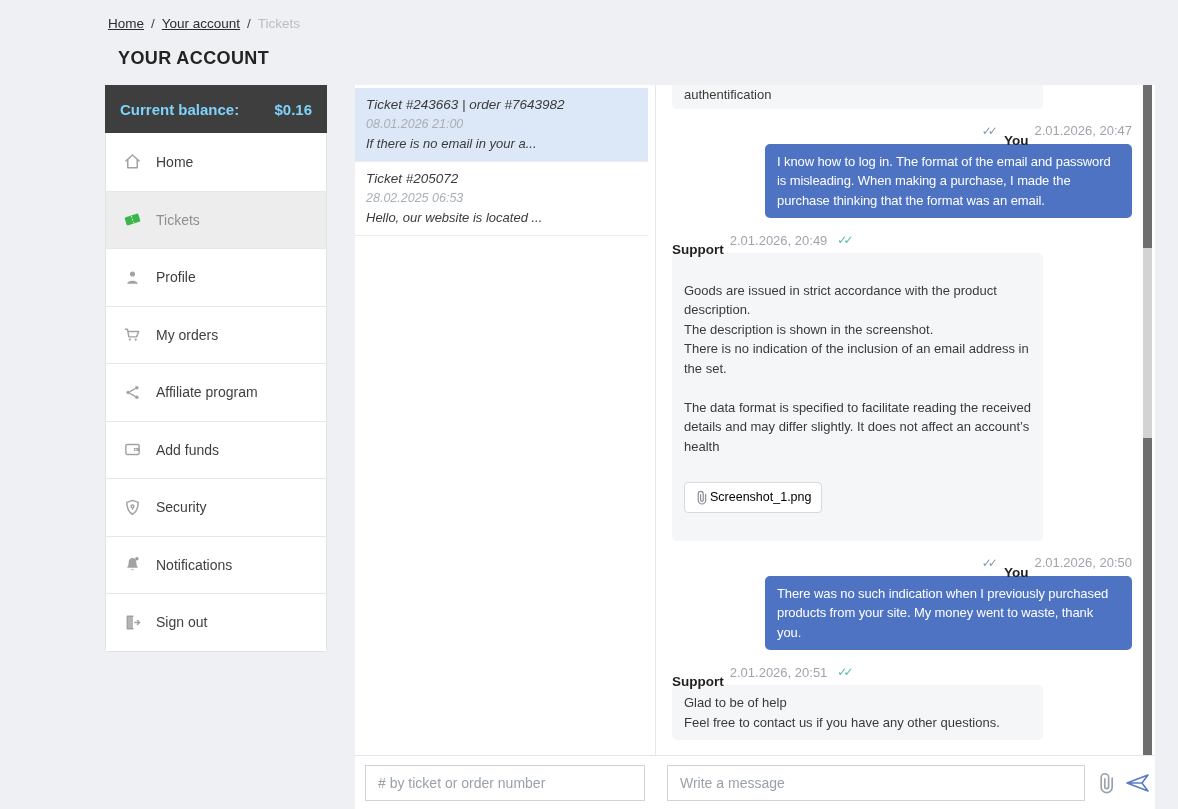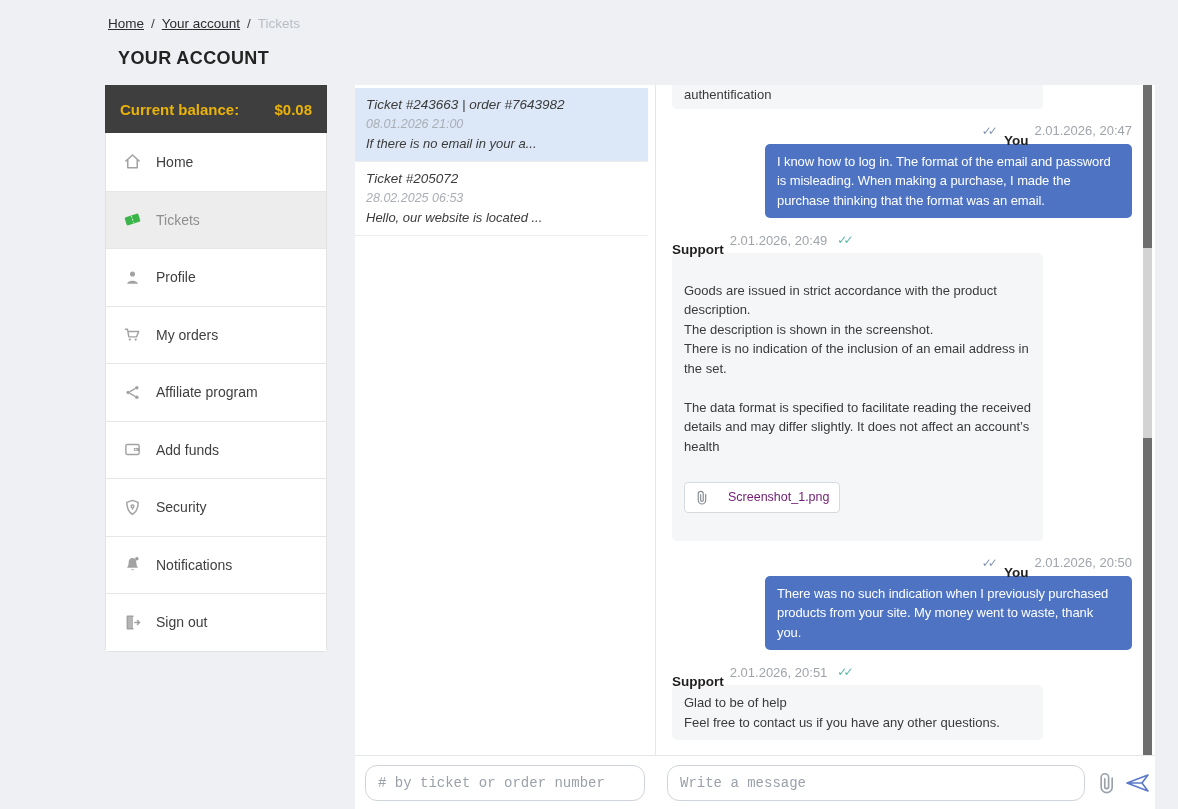--- a/index.html
+++ b/index.html
@@ -9,21 +9,21 @@
 
   
   .breadcrumb { position:absolute; left:108px; top:16px; font-size:13.5px; color:#2c2c2c; }
   .breadcrumb a { color:#2c2c2c; text-decoration:underline; cursor:pointer; }
   .breadcrumb .sep { margin:0 7px; color:#444; }
   .breadcrumb .current { color:#b9bec5; }
   .page-title { position:absolute; left:118px; top:48px; font-size:18px; font-weight:800; letter-spacing:.4px; color:#232323; }
 
   
   .sidebar { position:absolute; left:105px; top:85px; width:222px; }
-  .balance { height:48px; background:#3f3e3e; color:#eab308; display:flex; align-items:center; justify-content:space-between; padding:0 15px; font-size:15px; font-weight:700; }
+  .balance { height:48px; background:#3f3e3e; color:#7dd3fc; display:flex; align-items:center; justify-content:space-between; padding:0 15px; font-size:15px; font-weight:700; }
   .side-list { list-style:none; border:1px solid #e2e2e2; border-top:none; background:#fff; border-radius:0 0 4px 4px; }
   .side-item { height:57.5px; display:flex; align-items:center; padding-left:17px; gap:14px; font-size:14px; color:#3f3f3f; border-top:1px solid #e6e6e6; cursor:pointer; background:#fff; }
   .side-item:first-child { border-top:none; }
   .side-item.active { background:#ededed; color:#8f8f8f; }
   .side-item svg { flex:0 0 19px; }
 
   
   .ticket-panel { position:absolute; left:355px; top:85px; width:300px; height:670px; background:#fff; padding-top:3px; }
   .ticket-item { width:293px; padding:9px 12px 10px 11px; border-bottom:1px solid #ececec; cursor:pointer; background:#fff;font-style:italic; }
   .ticket-item.selected { background:#dce8f7; }
@@ -42,32 +42,32 @@
   .checks { font-size:12px; letter-spacing:-4px; padding-right:4px; }
   .checks.you-check { color:#8196b3; }
   .checks.support-check { color:#53b7a9; padding-left:4px; }
   .hl { background:#3b6fd6; color:#fff; padding:0 3px; }
 
   .bubble { margin-top:3px; font-size:13px; line-height:19.5px; border-radius:5px; padding:8px 12px; white-space:pre-line; overflow:hidden; }
   .bubble.support { width:371px; background:#f4f6f8; color:#3a3a3a; }
   .bubble.you { width:367px; margin-left:auto; background:#4d73c2; color:#fff; letter-spacing:-0.1px; }
   .bubble.partial-top { margin-top:-4px; padding-top:4px; padding-bottom:4px; }
 
-  .attach-chip { display:inline-flex; align-items:center; gap:20px; margin-top:6px; background:#fff; border:1px solid #d6d9de; border-radius:4px; padding:5px 10px; font-size:12.5px; color:#701a75; cursor:pointer; white-space:nowrap; }
+  .attach-chip { display:inline-flex; align-items:center; gap:2px; margin-top:6px; background:#fff; border:1px solid #d6d9de; border-radius:4px; padding:5px 10px; font-size:12.5px; color:#000000; cursor:pointer; white-space:nowrap; }
 
   .watermark { position:absolute; top:630px; right:12px; z-index:6; display:flex; align-items:center; gap:4px; pointer-events:none; }
   .wm-ring { width:24px; height:24px; border:6px solid #cfd6e0; border-right-color:transparent; border-radius:50%; opacity:.85; }
   .wm-text { font-size:36px; font-weight:800; color:#cfd6e0; opacity:.85; letter-spacing:1px; font-family:"DejaVu Sans",sans-serif; }
 
   .scrollbar { position:absolute; top:0; left:487px; width:9px; height:670px; background:#6e6e6e; }
   .scroll-thumb { position:absolute; top:163px; left:0; width:9px; height:190px; background:#d3d3d3; cursor:pointer; }
 
   
   .bottom-bar { position:absolute; left:355px; top:755px; width:800px; height:54px; background:#fff; border-top:1px solid #e4e7ea; }
-  .bottom-bar input { position:absolute; top:9px; height:36px; border:1px solid #cfd4da; border-radius:12px; padding:0 12px; font-size:14px; color:#333; font-family:Liberation Mono, monospace; outline:none; background:#fff; }
+  .bottom-bar input { position:absolute; top:9px; height:36px; border:1px solid #cfd4da; border-radius:0; padding:0 12px; font-size:14px; color:#333; font-family:Liberation Sans, sans-serif; outline:none; background:#fff; }
   .bottom-bar input::placeholder { color:#9aa1a9; }
   .search-input { left:10px; width:280px; }
   .message-input { left:312px; width:418px; }
   .composer-icon { position:absolute; top:14px; width:26px; height:26px; cursor:pointer; display:flex; align-items:center; justify-content:center; }
   .clip-btn { left:738px; }
   .send-btn { left:770px; }
 </style>
 </head>
 <body>
 
@@ -75,21 +75,21 @@
 
   <nav class="breadcrumb">
     <a>Home</a><span class="sep">/</span><a>Your account</a><span class="sep">/</span><span class="current">Tickets</span>
   </nav>
 
   <h1 class="page-title">YOUR ACCOUNT</h1>
 
   <aside class="sidebar">
     <div class="balance">
       <span>Current balance:</span>
-      <span>$0.08</span>
+      <span>$0.16</span>
     </div>
     <ul class="side-list">
       <li class="side-item">
         <svg width="19" height="19" viewBox="0 0 20 20" fill="none" stroke="#a2a2a2" stroke-width="1.6" stroke-linecap="round" stroke-linejoin="round">
             <path d="M3 9.5 L10 3.2 L17 9.5"></path>
             <path d="M5 8.3 V16.5 H15 V8.3"></path>
           </svg>
         <span>Home</span>
       </li>
       <li class="side-item active">

